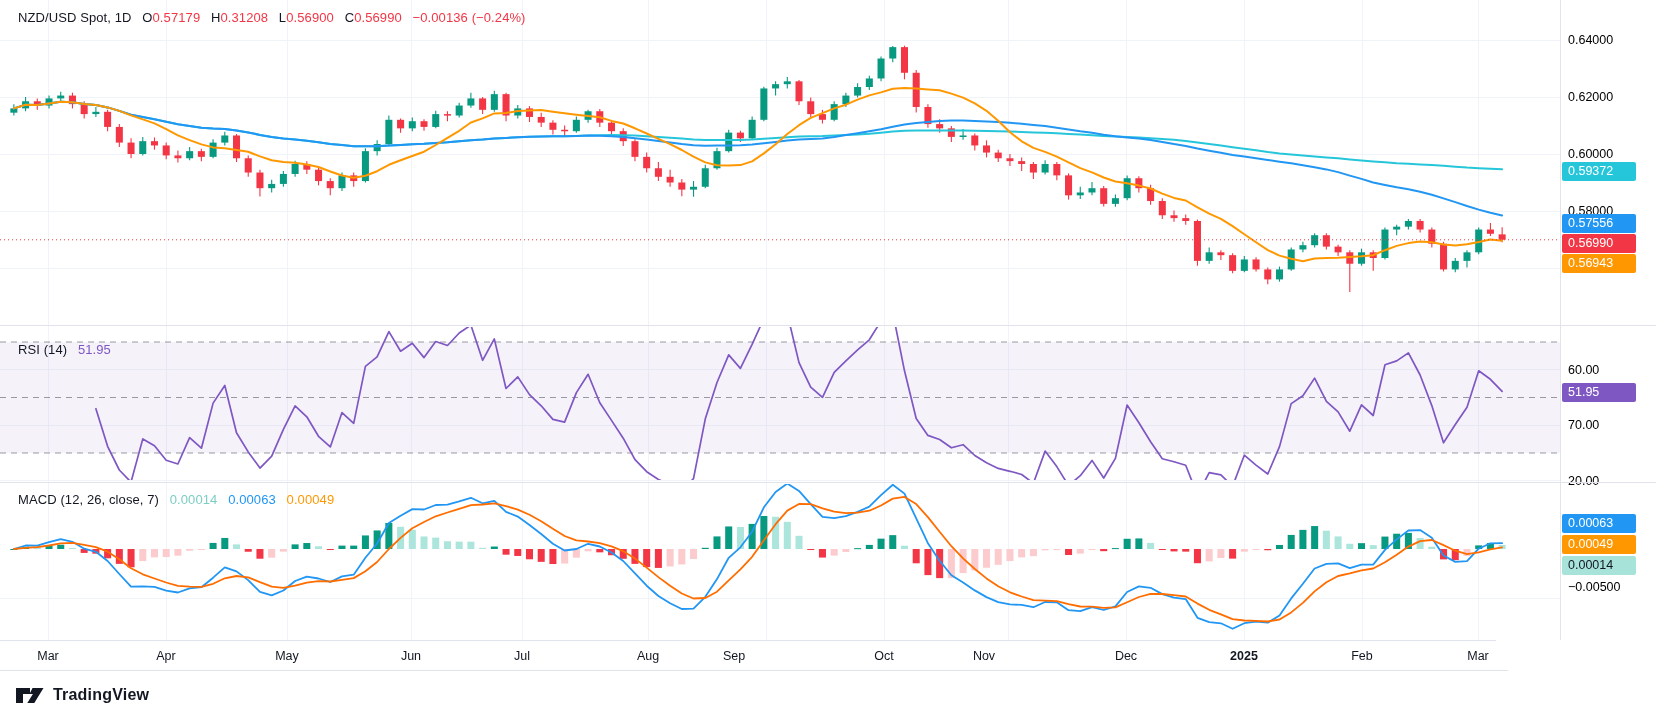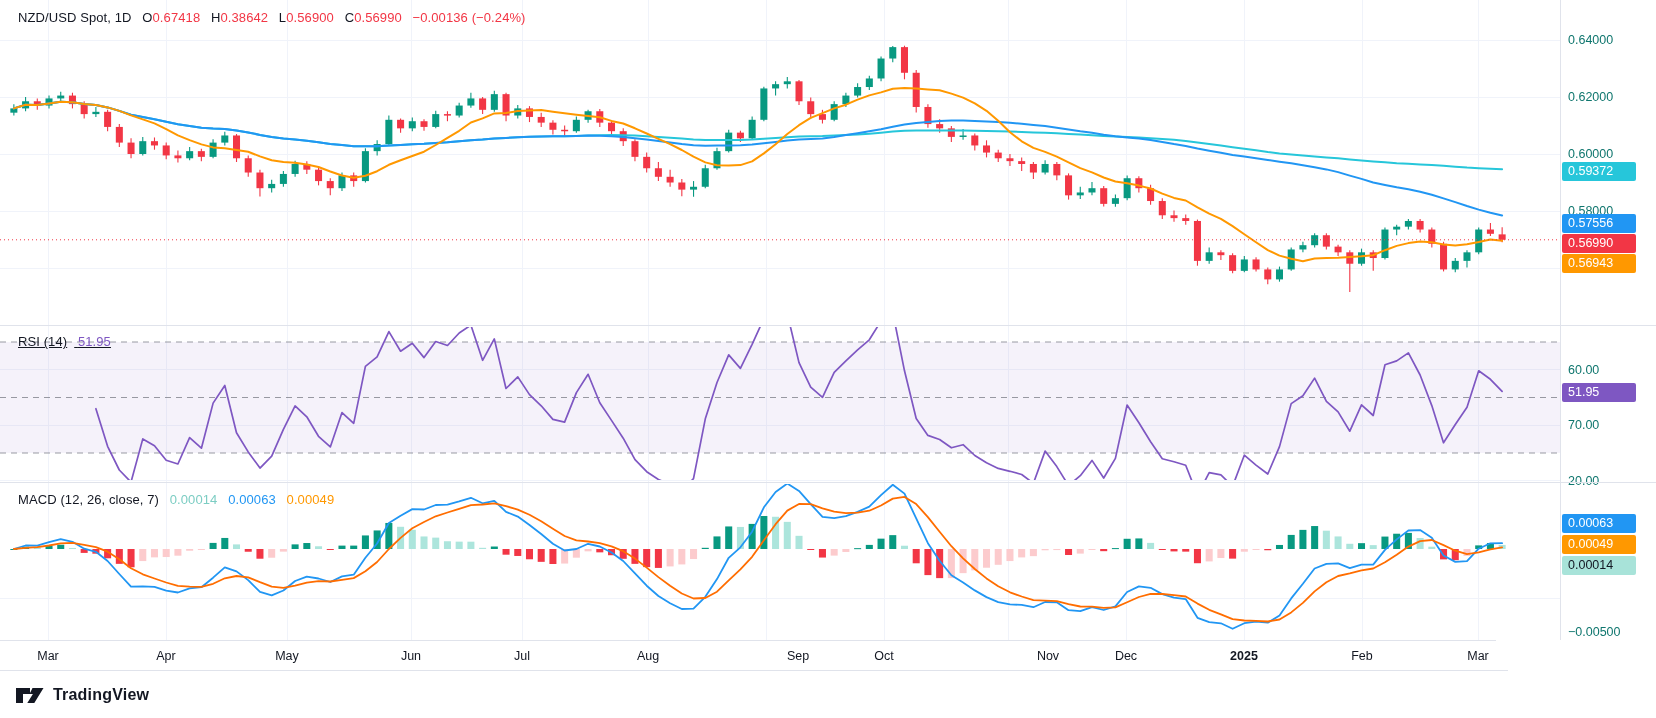--- a/index.html
+++ b/index.html
@@ -11,21 +11,21 @@
   svg{position:absolute;left:0;top:0;display:block;}
   .legend{position:absolute;left:18px;z-index:8;font-size:13px;white-space:nowrap;letter-spacing:.1px;}
   .legend .t{color:#131722;}
   .legend .sp{display:inline-block;width:7px;}
   .red{color:#F23645;}
   .orange{color:#FF9800;}
   .blue{color:#2196F3;}
   .cyan{color:#26C6DA;}
   .mint{color:#7CCDC3;}
   .purple{color:#7E57C2;}
-  .axis-label{position:absolute;left:1568px;font-size:12.5px;color:#0f766e;transform:translateY(-50%);z-index:3;white-space:nowrap;}
+  .axis-label{position:absolute;left:1568px;font-size:12.5px;color:#000000;transform:translateY(-50%);z-index:3;white-space:nowrap;}
   .badge{
     position:absolute;left:1562px;min-width:62px;padding:2px 6px;border-radius:2px;
     font-size:12.5px;color:#fff;text-align:left;z-index:6;line-height:15px;white-space:nowrap;
   }
   .x-axis{position:absolute;left:0;top:640px;width:1496px;height:30px;background:#fff;border-top:1px solid #E0E3EB;z-index:4;}
   .x-axis .tick{position:absolute;top:0;height:30px;line-height:30px;transform:translateX(-50%);font-size:12.5px;color:#131722;}
   .x-axis .tick.bold{font-weight:700;}
   .branding{position:absolute;left:0;top:670px;width:1508px;height:48px;background:#fff;border-top:1px solid #E0E3EB;display:flex;align-items:center;z-index:4;}
   .branding .logo{margin-left:16px;display:flex;align-items:center;}
   .branding .brand-text{margin-left:9px;font-size:16px;font-weight:600;color:#131722;letter-spacing:.2px;}
@@ -465,28 +465,28 @@
       <polyline points="13.9,108.4 25.6,104.8 37.3,105.1 49.0,103.4 60.7,101.8 72.5,102.2 84.2,103.9 95.9,104.9 107.6,107.4 119.3,110.9 131.0,115.4 142.8,119.4 154.5,123.4 166.2,129.1 177.9,135.4 189.6,140.1 201.4,144.4 213.1,147.4 224.8,148.3 236.5,149.9 248.2,151.7 260.0,156.4 271.7,160.3 283.4,162.1 295.1,162.7 306.8,164.5 318.5,167.0 330.3,171.5 342.0,175.5 353.7,177.8 365.4,175.7 377.1,171.2 388.9,164.8 400.6,160.3 412.3,156.0 424.0,151.7 435.7,145.0 447.5,137.8 459.2,130.8 470.9,122.5 482.6,118.4 494.3,113.4 506.0,113.0 517.8,111.0 529.5,110.5 541.2,110.1 552.9,111.7 564.6,113.2 576.4,114.7 588.1,116.0 599.8,117.2 611.5,120.9 623.2,123.5 635.0,128.3 646.7,133.5 658.4,138.9 670.1,144.2 681.8,150.0 693.5,156.7 705.3,162.4 717.0,165.3 728.7,165.4 740.4,165.1 752.1,161.4 763.9,153.4 775.6,144.2 787.3,134.0 799.0,125.2 810.7,117.9 822.5,113.1 834.2,108.4 845.9,104.7 857.6,99.6 869.3,95.4 881.0,92.4 892.8,88.7 904.5,87.9 916.2,88.4 927.9,89.4 939.6,90.3 951.4,93.6 963.1,97.6 974.8,103.4 986.5,110.8 998.2,120.8 1010.0,132.2 1021.7,141.3 1033.4,147.9 1045.1,151.9 1056.8,156.6 1068.5,162.4 1080.3,168.1 1092.0,172.4 1103.7,177.5 1115.4,181.5 1127.1,183.2 1138.9,185.6 1150.6,188.5 1162.3,193.6 1174.0,197.9 1185.7,200.5 1197.5,207.3 1209.2,213.7 1220.9,218.8 1232.6,226.1 1244.3,234.2 1256.0,242.3 1267.8,250.2 1279.5,255.6 1291.2,258.7 1302.9,261.2 1314.6,258.6 1326.4,258.0 1338.1,257.7 1349.8,257.0 1361.5,256.3 1373.2,255.2 1385.0,250.2 1396.7,245.9 1408.4,243.1 1420.1,241.5 1431.8,242.3 1443.5,244.6 1455.3,245.5 1467.0,244.3 1478.7,242.1 1490.4,239.6 1502.1,240.7" fill="none" stroke="#FF9800" stroke-width="2" stroke-linejoin="round" stroke-linecap="round"></polyline>
       <line x1="0" y1="239.78500000000014" x2="1560" y2="239.78500000000014" stroke="#F23645" stroke-width="1" stroke-dasharray="1,3"></line>
       <g clip-path="url(#clip-rsi)">
         <polyline points="95.9,408.7 107.6,446.3 119.3,470.0 131.0,482.1 142.8,438.9 154.5,445.7 166.2,460.2 177.9,464.0 189.6,437.6 201.4,448.2 213.1,403.1 224.8,385.5 236.5,432.7 248.2,451.9 260.0,468.1 271.7,456.1 283.4,429.3 295.1,405.9 306.8,416.8 318.5,436.3 330.3,446.9 342.0,412.6 353.7,423.3 365.4,366.3 377.1,356.9 388.9,331.6 400.6,351.2 412.3,343.3 424.0,357.6 435.7,341.5 447.5,345.5 459.2,333.0 470.9,325.1 482.6,360.3 494.3,338.9 506.0,388.5 517.8,376.9 529.5,394.6 541.2,405.8 552.9,419.4 564.6,422.1 576.4,392.6 588.1,374.3 599.8,402.7 611.5,420.4 623.2,438.2 635.0,459.7 646.7,471.7 658.4,479.5 670.1,484.4 681.8,490.1 693.5,478.7 705.3,418.8 717.0,382.5 728.7,354.9 740.4,368.4 752.1,344.3 763.9,318.5 775.6,315.8 787.3,313.8 799.0,362.6 810.7,387.2 822.5,397.3 834.2,372.4 845.9,360.8 857.6,349.9 869.3,339.8 881.0,321.0 892.8,312.6 904.5,370.8 916.2,418.5 927.9,435.4 939.6,439.5 951.4,447.8 963.1,444.7 974.8,455.5 986.5,462.7 998.2,468.4 1010.0,471.3 1021.7,474.5 1033.4,483.3 1045.1,451.1 1056.8,466.6 1068.5,485.5 1080.3,475.7 1092.0,460.4 1103.7,478.0 1115.4,458.4 1127.1,405.0 1138.9,422.7 1150.6,441.8 1162.3,458.7 1174.0,461.8 1185.7,465.2 1197.5,495.2 1209.2,472.6 1220.9,474.9 1232.6,486.3 1244.3,455.2 1256.0,465.1 1267.8,474.0 1279.5,446.6 1291.2,403.6 1302.9,395.7 1314.6,378.1 1326.4,401.3 1338.1,411.9 1349.8,431.2 1361.5,404.8 1373.2,415.5 1385.0,364.8 1396.7,360.9 1408.4,352.9 1420.1,375.0 1431.8,405.6 1443.5,442.8 1455.3,424.5 1467.0,407.2 1478.7,370.8 1490.4,379.3 1502.1,391.3" fill="none" stroke="#7E57C2" stroke-width="1.7" stroke-linejoin="round" stroke-linecap="round"></polyline>
       </g>
     </svg>
   <div class="vaxis-border"></div>
 
   <div class="legend" style="top:10px;">
     <span class="t">NZD/USD Spot, 1D</span><span class="sp"></span>
-    <span class="t">O</span><span class="red">0.67418</span><span class="sp"></span>
-    <span class="t">H</span><span class="red">0.38642</span><span class="sp"></span>
+    <span class="t">O</span><span class="red">0.57179</span><span class="sp"></span>
+    <span class="t">H</span><span class="red">0.31208</span><span class="sp"></span>
     <span class="t">L</span><span class="red">0.56900</span><span class="sp"></span>
     <span class="t">C</span><span class="red">0.56990</span><span class="sp"></span>
     <span class="red">−0.00136 (−0.24%)</span>
   </div>
 
-  <div class="legend" style="top:334px;text-decoration:underline;">
+  <div class="legend" style="top:342px;">
     <span class="t">RSI (14)</span><span class="sp"></span>
     <span class="purple">51.95</span>
   </div>
 
   <div class="legend" style="top:492px;">
     <span class="t">MACD (12, 26, close, 7)</span><span class="sp"></span>
     <span class="mint">0.00014</span><span class="sp"></span>
     <span class="blue">0.00063</span><span class="sp"></span>
     <span class="orange">0.00049</span>
   </div>
@@ -496,43 +496,43 @@
 
   <div id="axis-labels">
       <div class="axis-label" style="top: 40px;">0.64000</div>
       <div class="axis-label" style="top: 97px;">0.62000</div>
       <div class="axis-label" style="top: 154px;">0.60000</div>
       <div class="axis-label" style="top: 211px;">0.58000</div>
       <div class="axis-label" style="top: 268px;">0.56000</div>
       <div class="axis-label" style="top: 369.75px;">60.00</div>
       <div class="axis-label" style="top: 425.25px;">70.00</div>
       <div class="axis-label" style="top: 480.75px;">20.00</div>
-      <div class="axis-label" style="top: 632px;">−0.00500</div>
+      <div class="axis-label" style="top: 587px;">−0.00500</div>
     </div>
   <div id="axis-badges">
       <div class="badge" style="background: rgb(38, 198, 218); color: rgb(255, 255, 255); top: 162.398px;">0.59372</div>
       <div class="badge" style="background: rgb(33, 150, 243); color: rgb(255, 255, 255); top: 214.154px;">0.57556</div>
       <div class="badge" style="background: rgb(242, 54, 69); color: rgb(255, 255, 255); top: 234.154px;">0.56990</div>
       <div class="badge" style="background: rgb(255, 152, 0); color: rgb(255, 255, 255); top: 254.154px;">0.56943</div>
       <div class="badge" style="background: rgb(126, 87, 194); color: rgb(255, 255, 255); top: 382.589px;">51.95</div>
       <div class="badge" style="background: rgb(33, 150, 243); color: rgb(255, 255, 255); top: 514.342px;">0.00063</div>
       <div class="badge" style="background: rgb(255, 152, 0); color: rgb(255, 255, 255); top: 535.342px;">0.00049</div>
       <div class="badge" style="background: rgb(168, 227, 217); color: rgb(19, 23, 34); top: 556.342px;">0.00014</div>
     </div>
 
   <div class="x-axis" id="x-axis">
       <div class="tick" style="left: 48px;">Mar</div>
       <div class="tick" style="left: 166px;">Apr</div>
       <div class="tick" style="left: 287px;">May</div>
       <div class="tick" style="left: 411px;">Jun</div>
       <div class="tick" style="left: 522px;">Jul</div>
       <div class="tick" style="left: 648px;">Aug</div>
-      <div class="tick" style="left: 798px;">Sep</div>
+      <div class="tick" style="left: 734px;">Sep</div>
       <div class="tick" style="left: 884px;">Oct</div>
-      <div class="tick" style="left: 1048px;">Nov</div>
+      <div class="tick" style="left: 984px;">Nov</div>
       <div class="tick" style="left: 1126px;">Dec</div>
       <div class="tick bold" style="left: 1244px;">2025</div>
       <div class="tick" style="left: 1362px;">Feb</div>
       <div class="tick" style="left: 1478px;">Mar</div>
     </div>
 
   <div class="branding">
     <span class="logo">
       <svg width="28" height="18" viewBox="0 0 28 18" style="position:static;">
         <path d="M0 2 h14 v6 h-7 v9 h-7 z" fill="#131722"></path>

